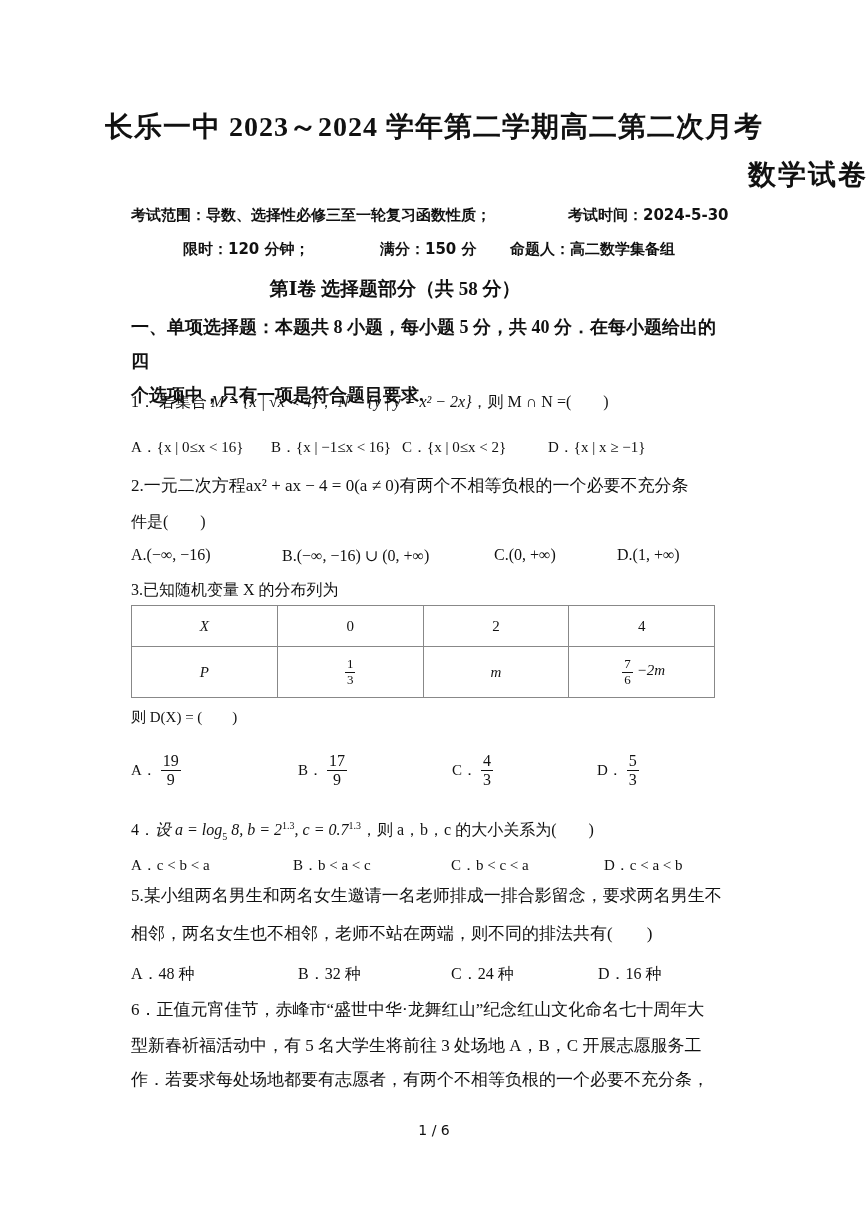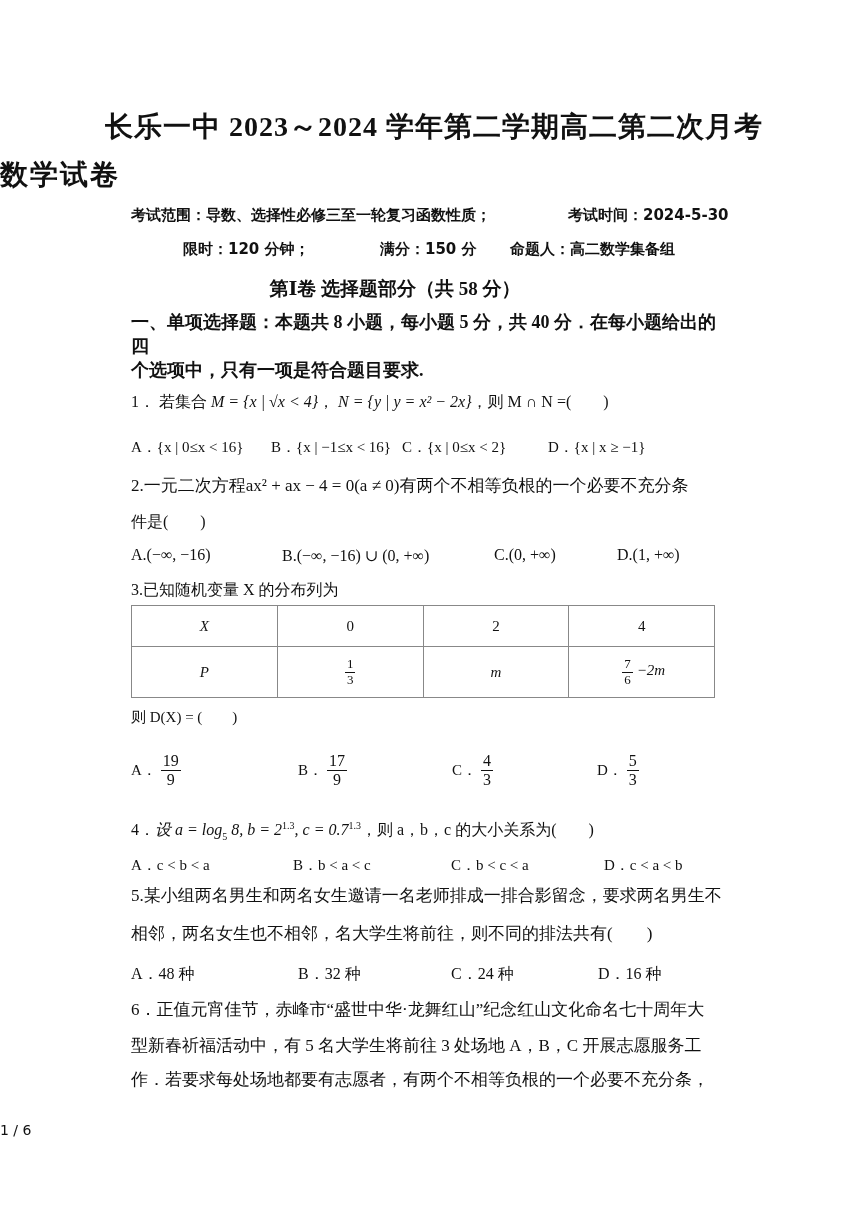--- a/index.html
+++ b/index.html
@@ -6,42 +6,42 @@
   body {
     width: 868px; height: 1227px; position: relative; overflow: hidden;
     font-family: "Liberation Serif", "DejaVu Serif", serif; color: #111;
   }
   .abs { position: absolute; }
   .title {
     left: 0; width: 868px; text-align: center; top: 108px;
     font-size: 28px; font-weight: bold; letter-spacing: 1px;
   }
   .subtitle {
-    left: 0; width: 868px; text-align: left; top: 156px;
+    left: 0; width: 868px; text-align: right; top: 156px;
     font-size: 28px; font-weight: bold; letter-spacing: 2px;
   }
   .meta { font-size: 15px; font-weight: bold; font-family: "DejaVu Sans", sans-serif; }
   .section {
     left: 0; width: 790px; text-align: center; top: 276px;
     font-size: 19px; font-weight: bold;
   }
-  .instr { font-size: 18px; font-weight: bold; left: 131px; width: 600px; line-height: 24px; }
+  .instr { font-size: 18px; font-weight: bold; left: 131px; width: 600px; line-height: 34px; }
   .q { font-size: 16px; left: 131px; }
   .opt { font-size: 15px; }
   i.m { font-style: italic; font-family: "Liberation Serif", serif; }
   .frac { display: inline-flex; flex-direction: column; align-items: center; vertical-align: middle; line-height: 1.1; font-size: 16px; margin: 0 4px; }
   .frac .num { border-bottom: 1px solid #111; padding: 0 2px; }
   .frac.sm { font-size: 13px; }
   table.dist {
     position: absolute; left: 131px; top: 605px; width: 584px;
     border-collapse: collapse; font-size: 15px;
   }
   table.dist td { border: 1px solid #888; text-align: center; height: 38px; width: 25%; }
   table.dist tr.r2 td { height: 48px; }
-  .footer { left: 0; width: 868px; text-align: left; top: 1122px; font-size: 14px; font-family: "DejaVu Sans", sans-serif; }
+  .footer { left: 0; width: 868px; text-align: center; top: 1122px; font-size: 14px; font-family: "DejaVu Sans", sans-serif; }
   sup { font-size: 10px; }
   sub { font-size: 10px; }
 </style>
 </head>
 <body>
 
 <div class="abs title">长乐一中 2023～2024 学年第二学期高二第二次月考</div>
 <div class="abs subtitle">数学试卷</div>
 
 <div class="abs meta" style="left:131px; top:206px;">考试范围：导数、选择性必修三至一轮复习函数性质；</div>
@@ -140,21 +140,21 @@
   <span>4．</span><i class="m">设 a = log</i><sub>5</sub><i class="m"> 8, b = 2</i><sup>1.3</sup><i class="m">, c = 0.7</i><sup>1.3</sup><span>，则 a，b，c 的大小关系为(　　)</span>
 </div>
 <div class="abs opt" style="left:131px; top:856px;">A．c &lt; b &lt; a</div>
 <div class="abs opt" style="left:293px; top:856px;">B．b &lt; a &lt; c</div>
 <div class="abs opt" style="left:451px; top:856px;">C．b &lt; c &lt; a</div>
 <div class="abs opt" style="left:604px; top:856px;">D．c &lt; a &lt; b</div>
 
 <div class="abs q" style="top:884px; font-size:17px;">
   <span>5.</span><span>某小组两名男生和两名女生邀请一名老师排成一排合影留念，要求两名男生不</span>
 </div>
-<div class="abs q" style="top:922px; font-size:17px;">相邻，两名女生也不相邻，名大学生将前往，则不同的排法共有(　　)</div>
+<div class="abs q" style="top:922px; font-size:17px;">相邻，两名女生也不相邻，老师不站在两端，则不同的排法共有(　　)</div>
 <div class="abs opt" style="left:131px; top:964px; font-size:16px;">A．48 种</div>
 <div class="abs opt" style="left:298px; top:964px; font-size:16px;">B．32 种</div>
 <div class="abs opt" style="left:451px; top:964px; font-size:16px;">C．24 种</div>
 <div class="abs opt" style="left:598px; top:964px; font-size:16px;">D．16 种</div>
 
 <div class="abs q" style="top:998px; font-size:17px;">
   <span>6．</span><span>正值元宵佳节，赤峰市“盛世中华·龙舞红山”纪念红山文化命名七十周年大</span>
 </div>
 <div class="abs q" style="top:1034px; font-size:17px;">型新春祈福活动中，有 5 名大学生将前往 3 处场地 A，B，C 开展志愿服务工</div>
 <div class="abs q" style="top:1068px; font-size:17px;">作．若要求每处场地都要有志愿者，有两个不相等负根的一个必要不充分条，</div>

